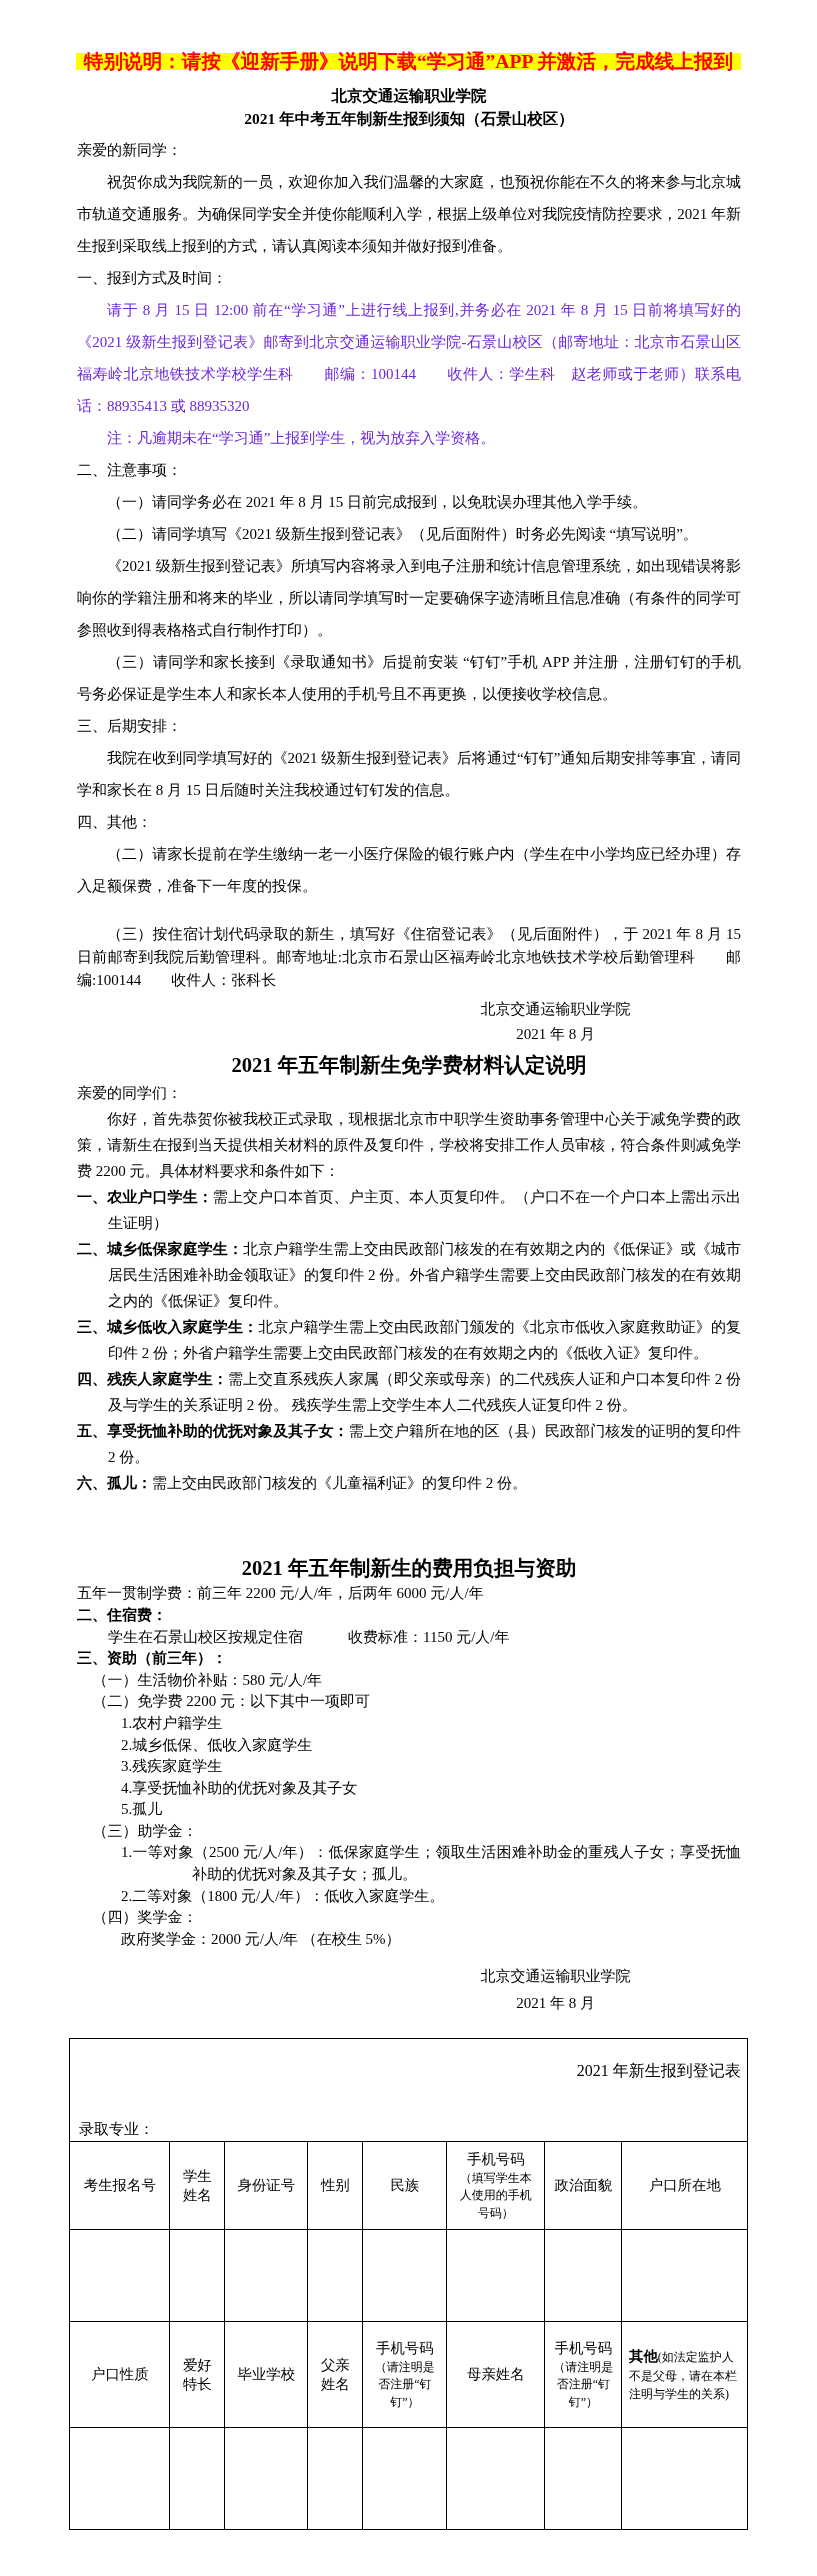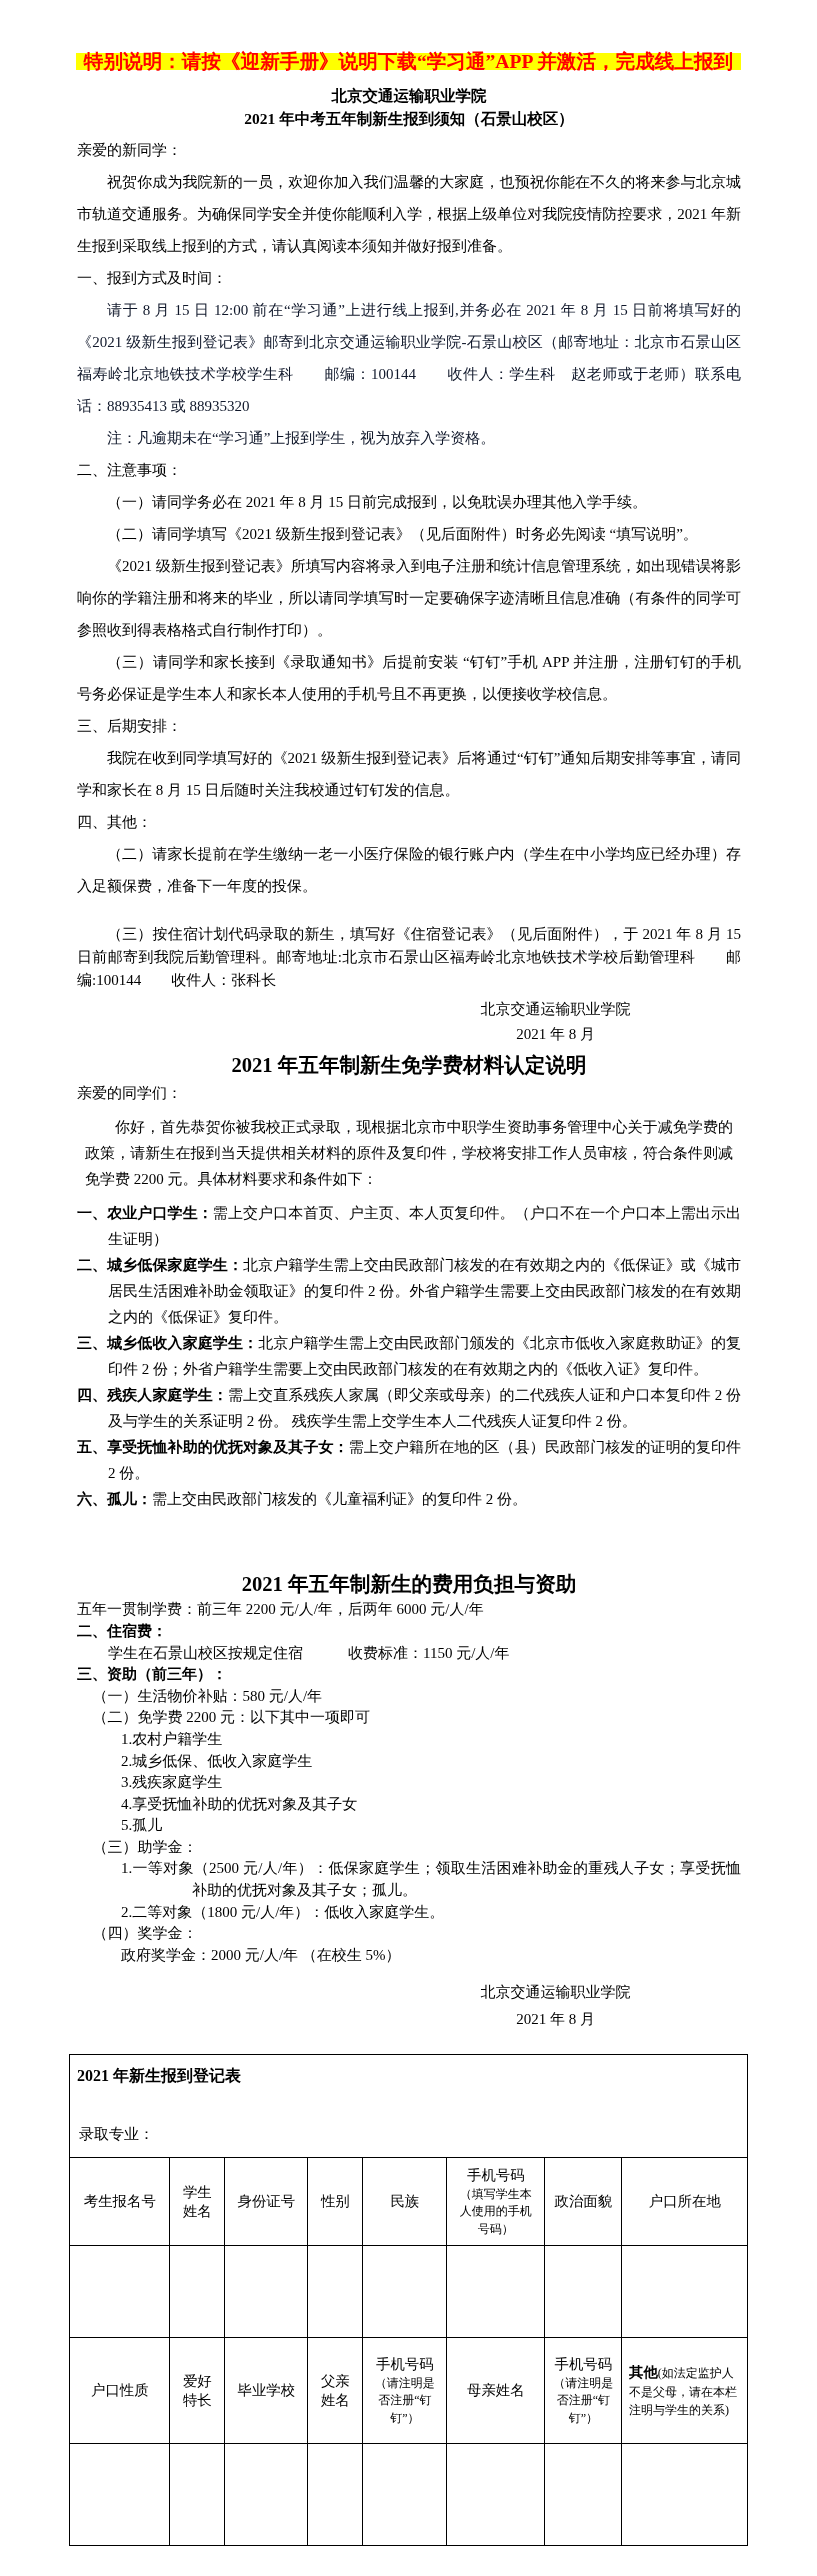--- a/index.html
+++ b/index.html
@@ -7,42 +7,42 @@
         font-family:"Liberation Serif","DejaVu Serif",serif;position:relative;overflow:hidden;}
   .content{padding:0 77px;}
   .banner{margin:53px 77px 0 76px;background:#ffff00;height:17px;display:flex;align-items:center;justify-content:center;}
   .banner span{color:#ff0000;font-weight:bold;font-size:19.6px;white-space:nowrap;}
   .doc-title{font-size:15.5px;font-weight:bold;text-align:center;line-height:23px;margin:0;}
   .titles{margin-top:14.4px;}
   .salut{font-size:15px;line-height:32px;margin:4.1px 0 0 0;}
   p.body{font-size:15px;line-height:32px;margin:0;text-align:justify;}
   p.ind{text-indent:2em;}
   .bold{font-weight:normal;}
-  .red{color:#0f172a;}
+  .red{color:#6d28d9;}
   p.red3{font-size:15px;line-height:23px;margin:20.6px 0 0 0;color:#000000;text-align:justify;text-indent:2em;font-family:Liberation Serif, serif;}
   .signblock{width:289px;margin:5.2px 41px 0 auto;text-align:center;font-size:15px;line-height:25px;}
   .signblock.f{line-height:27px;margin-top:12.4px;}
   .bigtitle{font-size:20.6px;font-weight:bold;text-align:center;line-height:29px;margin:4.1px 0 0 0;}
   .bigtitle.fees{margin-top:58px;}
   .wsalut{font-size:15px;line-height:26px;margin:0;}
-  p.wbody{font-size:15px;line-height:26px;margin:8px;text-align:justify;text-indent:2em;}
+  p.wbody{font-size:15px;line-height:26px;margin:0;text-align:justify;text-indent:2em;}
   p.witem{font-size:15px;line-height:26px;margin:0;text-align:justify;padding-left:31px;text-indent:-31px;}
   p.fee{font-size:15px;line-height:21.6px;margin:0;text-align:justify;}
   p.fee.hd{font-weight:bold;}
   p.fee.hd1{margin-top:13.4px;}
   p.fee.i60{padding-left:31px;}
   p.fee.i30{padding-left:15.5px;}
   p.fee.i85{padding-left:44px;}
   p.fee.hang{padding-left:115px;text-indent:-71px;}
   table{border-collapse:collapse;table-layout:fixed;}
   .t1{width:679px;margin:21.6px 0 0 -7.7px;}
   .t1 td,.t1 th,.t2 td,.t2 th{border-left:0.5px solid #000;border-right:0.5px solid #000;border-top:1px solid #000;border-bottom:1px solid #000;font-weight:normal;font-size:14.4px;text-align:center;vertical-align:middle;padding:1px 6.7px;overflow:hidden;}
   .t1{border:1px solid #000;}
   .tcell-title{vertical-align:top !important;text-align:left !important;}
-  .t1 .regtitle{font-size:16px;font-weight:bold;text-align:left;margin-top:10px;}
+  .t1 .regtitle{font-size:16px;font-weight:normal;text-align:right;margin-top:21px;}
   .t1 .major{font-size:15px;text-align:left;margin:38px 0 0 2.1px;}
   .cmain{font-size:14.4px;line-height:20.6px;}
   .csub{font-size:12px;line-height:17.5px;}
 </style>
 </head>
 <body>
 
 <div class="page">
 
   <div class="banner">

